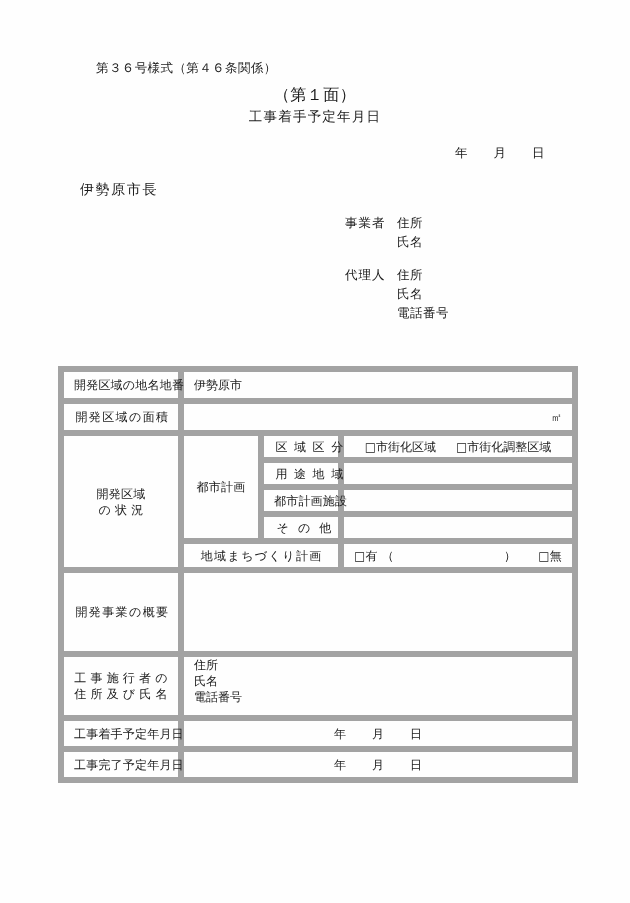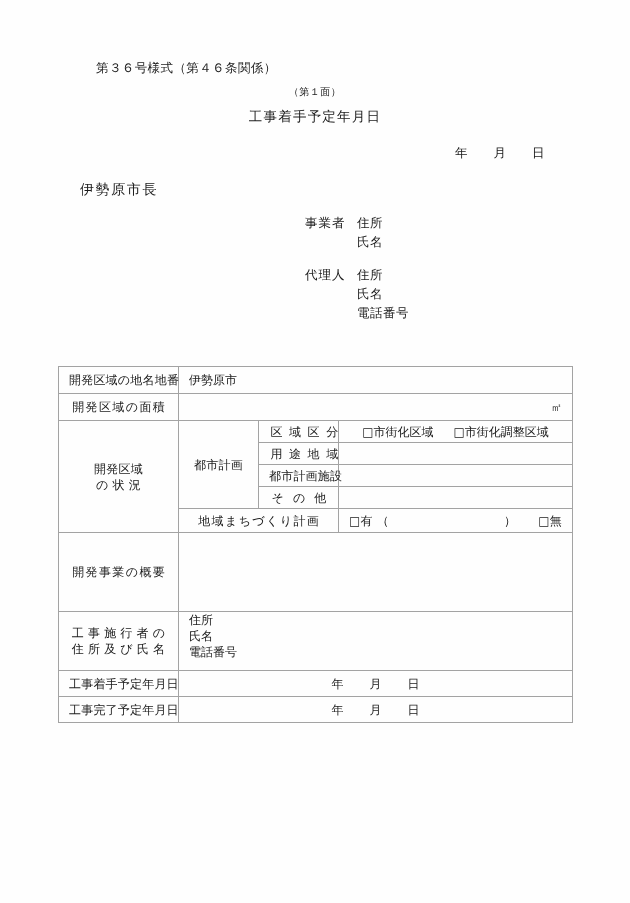--- a/index.html
+++ b/index.html
@@ -31,21 +31,21 @@
     letter-spacing: 0.4px;
     white-space: nowrap;
     margin-left: 34px;
   }
   .side-label {
     position: absolute;
     left: 0;
     right: 0;
     top: 85px;
     text-align: center;
-    font-size: 10px;
+    font-size: 16px;
     letter-spacing: 0.5px;
     font-family: Liberation Mono, monospace;
   }
   .doc-title {
     position: absolute;
     left: 0;
     right: 0;
     top: 108px;
     text-align: center;
     font-size: 13.5px;
@@ -79,20 +79,21 @@
   .party-block.agent    { left: 305px; top: 265px; }
   .party-row {
     display: flex;
     align-items: baseline;
     line-height: 19px;
   }
   .party-role {
     width: 52px;
     letter-spacing: 1px;
     flex: 0 0 auto;
+    margin-left: 40px;
   }
   .party-field {
     letter-spacing: 0.5px;
   }
 
   .statement {
     position: absolute;
     left: 83px;
     top: 330px;
     font-size: 12.5px;
@@ -104,21 +105,21 @@
   .form-table {
     position: absolute;
     left: 58px;
     top: 366px;
     width: 514px;
     border-collapse: collapse;
     table-layout: fixed;
     font-size: 12px;
   }
   .form-table td {
-    border: 1px solid #a3a3a3;
+    border: 6px solid #a3a3a3;
     padding: 0 10px;
     vertical-align: middle;
     line-height: 16px;
   }
   .lbl {
     text-align: center;
     letter-spacing: 0.2px;
     white-space: nowrap;
   }
   .lbl.spread-sm    { letter-spacing: 2.6px; text-indent: 2.6px; }

